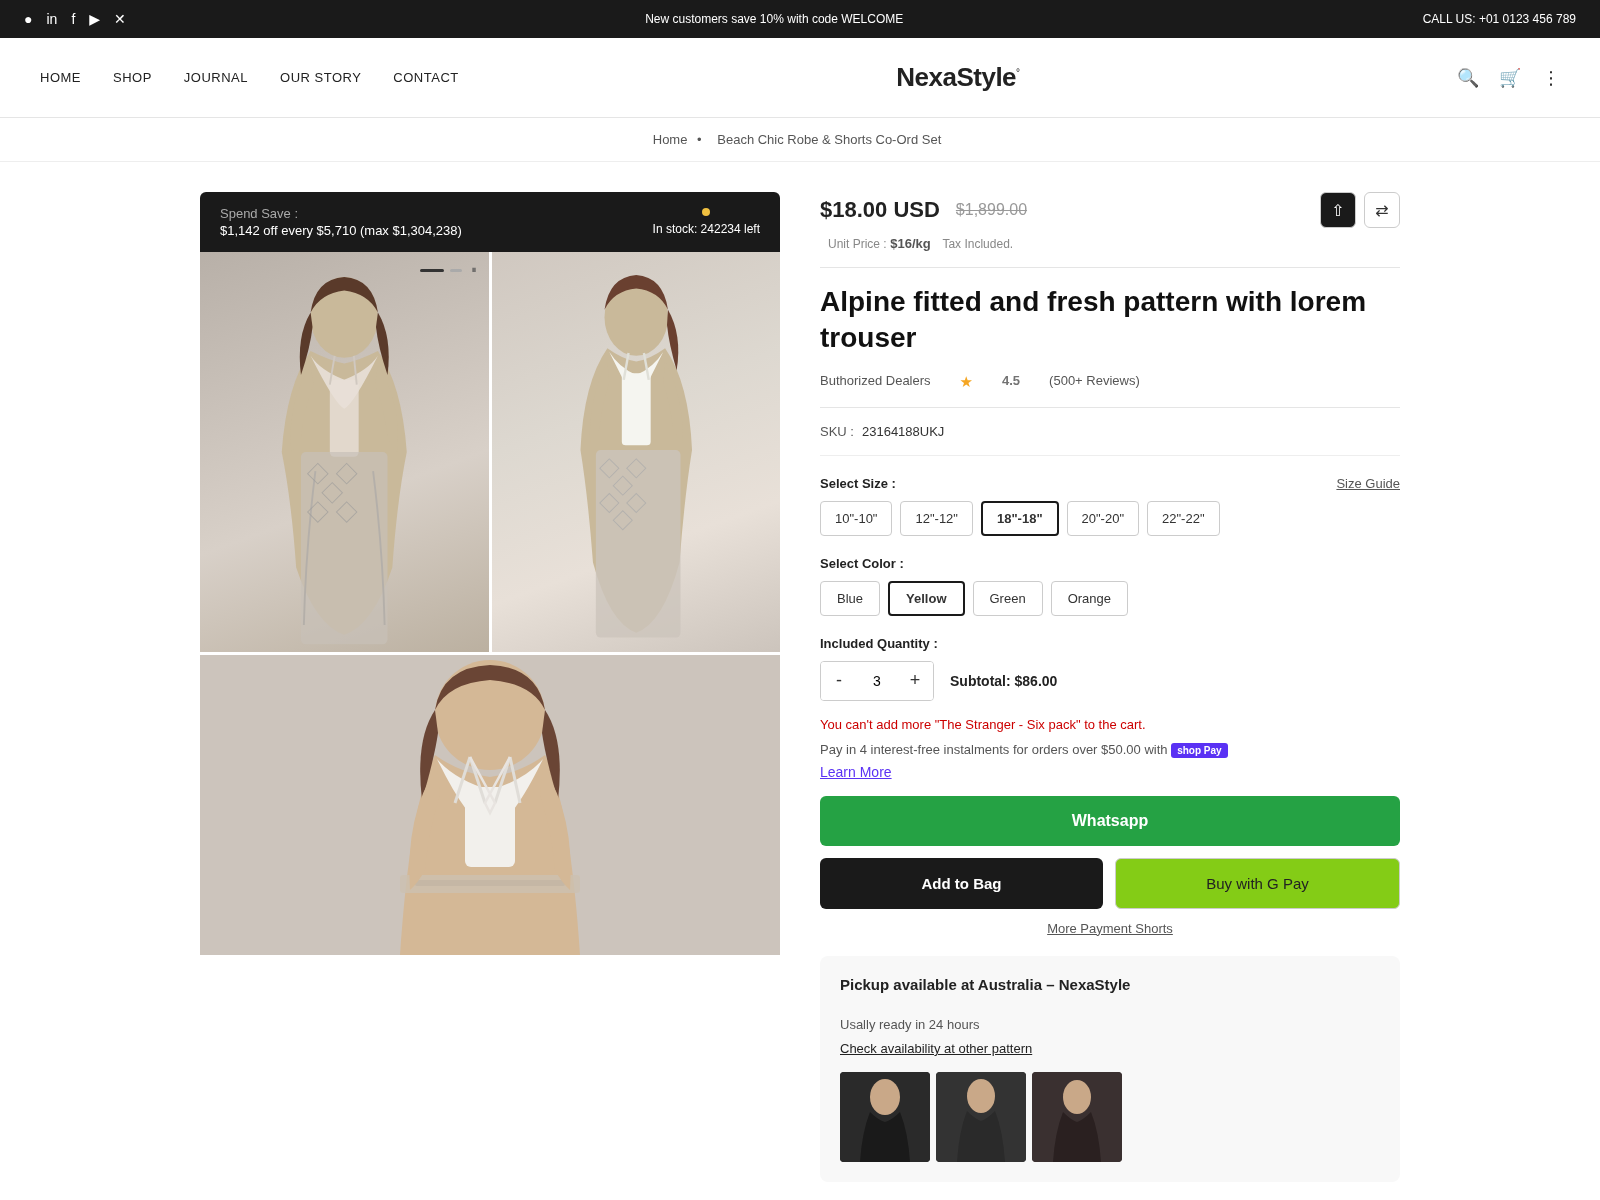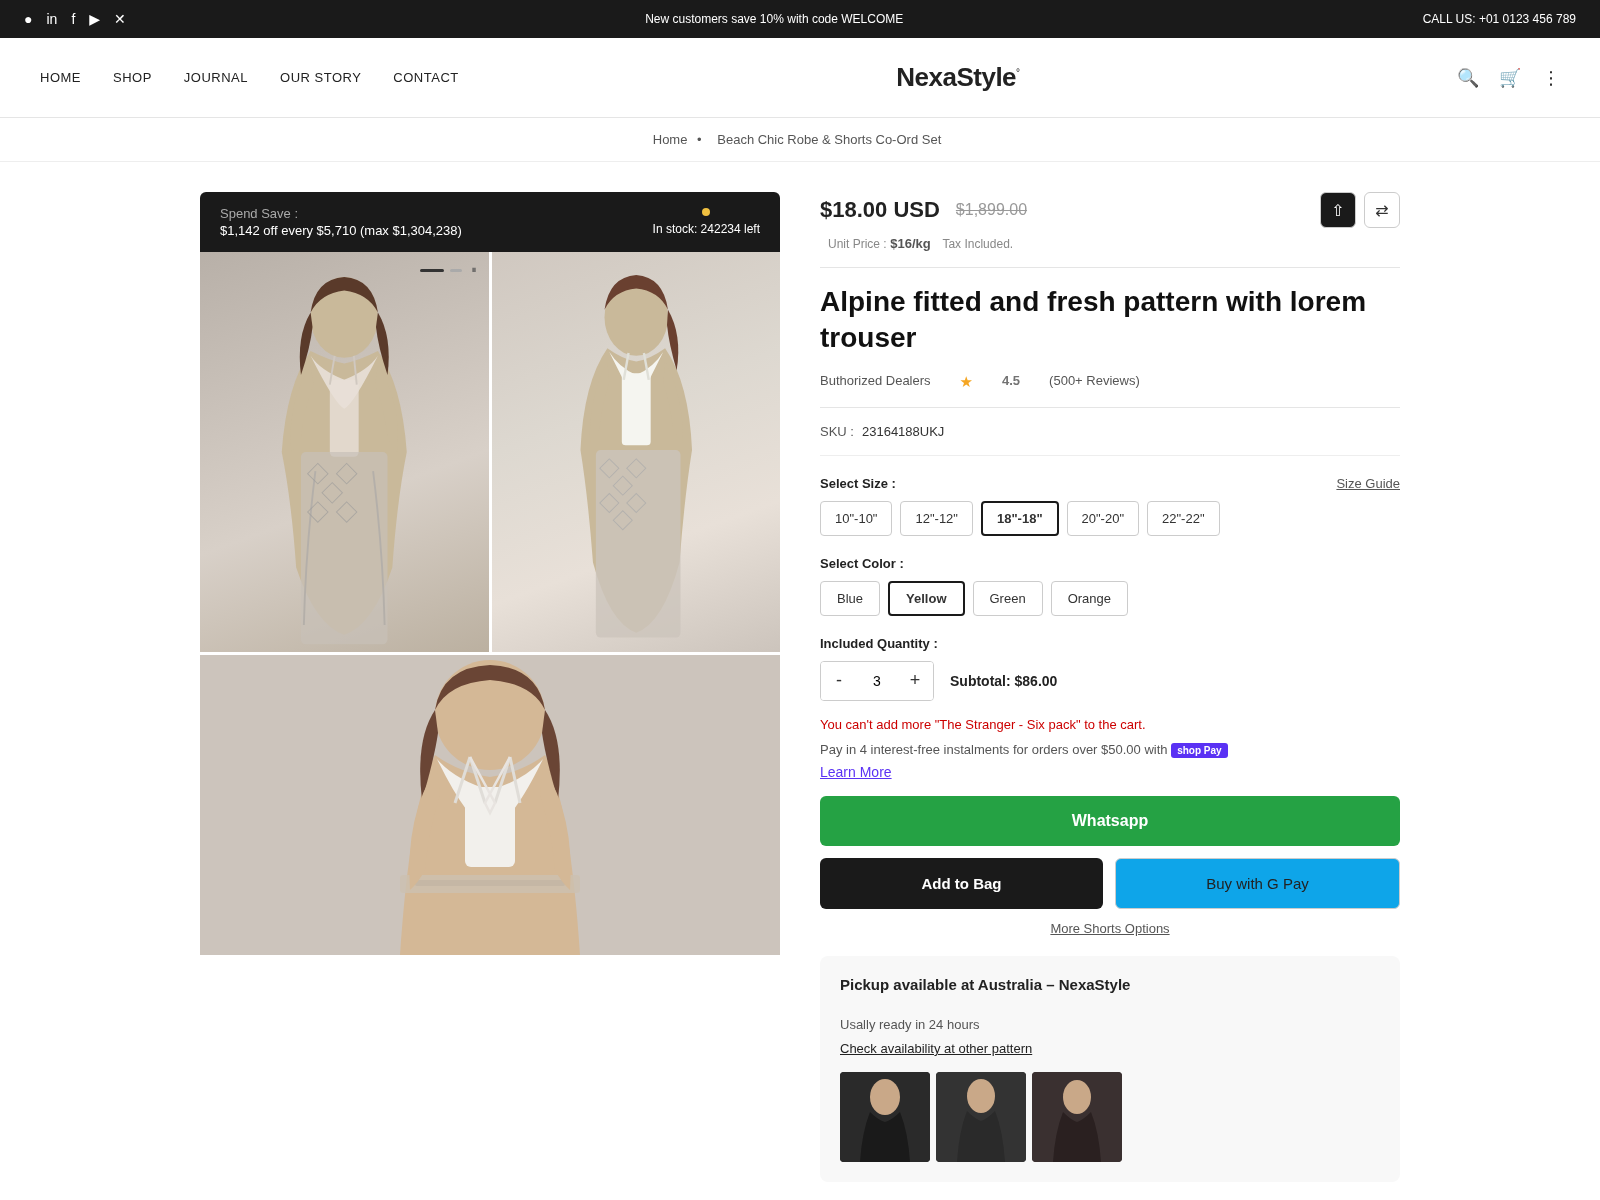--- a/index.html
+++ b/index.html
@@ -90,21 +90,21 @@
     .subtotal { font-size: 14px; font-weight: 600; color: #222; }
 
     .cart-error { color: #cc0000; font-size: 13px; margin-bottom: 10px; }
     .shop-pay-row { font-size: 13px; color: #555; margin-bottom: 6px; }
     .shop-pay-badge { display: inline-block; background: #5a31f4; color: #fff; font-size: 10px; padding: 2px 6px; border-radius: 3px; vertical-align: middle; font-weight: 700; }
     .learn-more { color: #5a31f4; text-decoration: underline; cursor: pointer; }
 
     .whatsapp-btn { width: 100%; padding: 16px; background: #25a244; color: #fff; border: none; border-radius: 6px; font-size: 16px; font-weight: 600; cursor: pointer; margin-bottom: 12px; }
     .action-row { display: flex; gap: 12px; margin-bottom: 12px; }
     .add-to-bag-btn { flex: 1; padding: 16px; background: #1a1a1a; color: #fff; border: none; border-radius: 6px; font-size: 15px; font-weight: 600; cursor: pointer; }
-    .buy-gpay-btn { flex: 1; padding: 16px; background: #0ea5e9; color: #222; border: 1px solid #ccc; border-radius: 6px; font-size: 15px; font-weight: 500; cursor: pointer; }
+    .buy-gpay-btn { flex: 1; padding: 16px; background: #84cc16; color: #222; border: 1px solid #ccc; border-radius: 6px; font-size: 15px; font-weight: 500; cursor: pointer; }
     .more-payment { text-align: center; font-size: 13px; color: #555; cursor: pointer; text-decoration: underline; margin-bottom: 20px; }
 
     .pickup-box { background: #f8f8f8; border-radius: 8px; padding: 20px; }
     .pickup-title { font-size: 15px; font-weight: 700; margin-bottom: 24px; }
     .pickup-subtitle { font-size: 13px; color: #555; margin-bottom: 8px; }
     .check-availability { font-size: 13px; color: #222; text-decoration: underline; cursor: pointer; font-weight: 500; }
 
     .thumbnail-row { display: flex; gap: 6px; margin-top: 16px; }
     .thumbnail { width: 90px; height: 90px; background: #c8c0b8; border-radius: 4px; overflow: hidden; }
     .thumb1 { background: linear-gradient(135deg, #2a2a2a 0%, #1a1a1a 100%); }
@@ -348,21 +348,21 @@
     </div>
     <div style="margin-bottom:16px;">
       <a class="learn-more">Learn More</a>
     </div>
 
     <button class="whatsapp-btn">Whatsapp</button>
     <div class="action-row">
       <button class="add-to-bag-btn">Add to Bag</button>
       <button class="buy-gpay-btn">Buy with G Pay</button>
     </div>
-    <div class="more-payment">More Shorts Options</div>
+    <div class="more-payment">More Payment Shorts</div>
 
     <div class="pickup-box">
       <div class="pickup-title">Pickup available at Australia  – NexaStyle</div>
       <div class="pickup-subtitle">Usally ready in 24 hours</div>
       <a class="check-availability">Check availability at other pattern</a>
 
       <div class="thumbnail-row">
         <div class="thumbnail thumb1">
           <svg viewBox="0 0 90 90" xmlns="http://www.w3.org/2000/svg">
             <rect width="90" height="90" fill="#2a2a2a"></rect>

